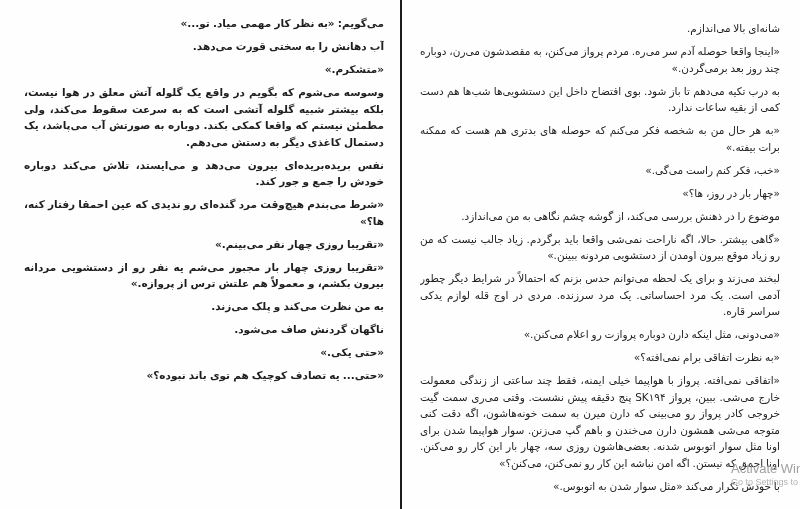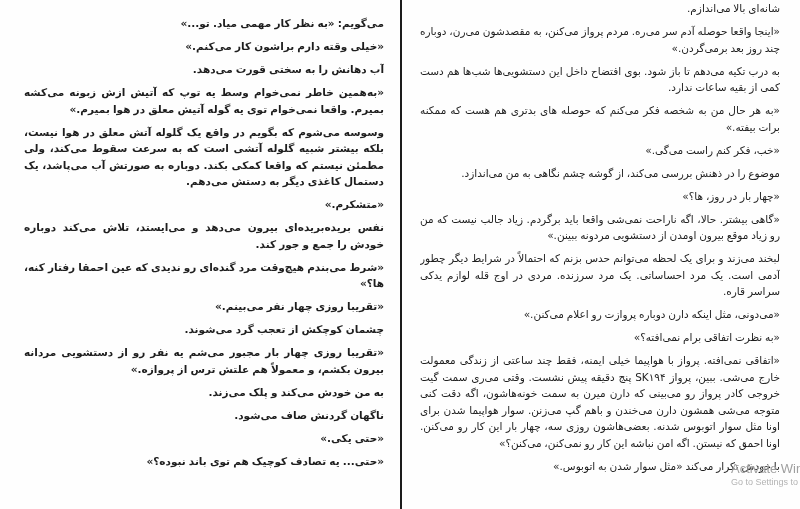--- a/index.html
+++ b/index.html
@@ -23,21 +23,21 @@
     text-align: justify;
     box-sizing: border-box;
   }
   .page-col p {
     margin: 0 0 6.5px 0;
     font-size: 10.5px;
     line-height: 16.5px;
     word-spacing: -0.5px;
   }
   .col-left  { left: 24px;  padding-top: 15px; font-weight: bold; }
-  .col-right { left: 420px; }
+  .col-right { left: 420px; padding-top: 20px; }
   .divider {
     position: absolute;
     left: 400px;
     top: 0;
     width: 2px;
     height: 509px;
     background: #1c1c1c;
   }
   .watermark {
     position: absolute;
@@ -50,46 +50,43 @@
   .wm-line1 { font-size: 13px; color: #9f9f9f; }
   .wm-line2 { font-size: 9px;  color: #b3b3b3; margin-top: 1px; }
 </style>
 </head>
 <body>
 
 <main class="spread">
 
   <section class="page-col col-left" dir="rtl" lang="fa">
       <p>می‌گویم: «به نظر کار مهمی میاد. تو...»</p>
-      <p>«خیلی وقته دارم براشون کار می‌کنم.»</p>
       <p>آب دهانش را به سختی قورت می‌دهد.</p>
-      <p>«به‌همین خاطر نمی‌خوام وسط یه توپ که آتیش ازش زبونه می‌کشه بمیرم. واقعا نمی‌خوام توی یه گوله آتیش معلق در هوا بمیرم.»</p>
+      <p>«متشکرم.»</p>
       <p>وسوسه می‌شوم که بگویم در واقع یک گلوله آتش معلق در هوا نیست، بلکه بیشتر شبیه گلوله آتشی است که به سرعت سقوط می‌کند، ولی مطمئن نیستم که واقعا کمکی بکند. دوباره به صورتش آب می‌پاشد، یک دستمال کاغذی دیگر به دستش می‌دهم.</p>
-      <p>«متشکرم.»</p>
       <p>نفس بریده‌بریده‌ای بیرون می‌دهد و می‌ایستد، تلاش می‌کند دوباره خودش را جمع و جور کند.</p>
       <p>«شرط می‌بندم هیچ‌وقت مرد گنده‌ای رو ندیدی که عین احمقا رفتار کنه، ها؟»</p>
       <p>«تقریبا روزی چهار نفر می‌بینم.»</p>
-      <p>چشمان کوچکش از تعجب گرد می‌شوند.</p>
       <p>«تقریبا روزی چهار بار مجبور می‌شم یه نفر رو از دستشویی مردانه بیرون بکشم، و معمولاً هم علتش ترس از پروازه.»</p>
-      <p>به من خودش می‌کند و پلک می‌زند.</p>
+      <p>به من نظرت می‌کند و پلک می‌زند.</p>
       <p>ناگهان گردنش صاف می‌شود.</p>
       <p>«حتی یکی.»</p>
       <p>«حتی... یه تصادف کوچیک هم توی باند نبوده؟»</p>
     </section>
 
   <div class="divider"></div>
 
   <section class="page-col col-right" dir="rtl" lang="fa">
       <p>شانه‌ای بالا می‌اندازم.</p>
       <p>«اینجا واقعا حوصله آدم سر می‌ره. مردم پرواز می‌کنن، به مقصدشون می‌رن، دوباره چند روز بعد برمی‌گردن.»</p>
       <p>به درب تکیه می‌دهم تا باز شود. بوی افتضاح داخل این دستشویی‌ها شب‌ها هم دست کمی از بقیه ساعات ندارد.</p>
       <p>«به هر حال من به شخصه فکر می‌کنم که حوصله های بدتری هم هست که ممکنه برات بیفته.»</p>
       <p>«خب، فکر کنم راست می‌گی.»</p>
+      <p>«چهار بار در روز، ها؟»</p>
       <p>موضوع را در ذهنش بررسی می‌کند، از گوشه چشم نگاهی به من می‌اندازد.</p>
-      <p>«چهار بار در روز، ها؟»</p>
       <p>«گاهی بیشتر. حالا، اگه ناراحت نمی‌شی واقعا باید برگردم. زیاد جالب نیست که من رو زیاد موقع بیرون اومدن از دستشویی مردونه ببینن.»</p>
       <p>لبخند می‌زند و برای یک لحظه می‌توانم حدس بزنم که احتمالاً در شرایط دیگر چطور آدمی است. یک مرد احساساتی. یک مرد سرزنده. مردی در اوج قله لوازم یدکی سراسر قاره.</p>
       <p>«می‌دونی، مثل اینکه دارن دوباره پروازت رو اعلام می‌کنن.»</p>
       <p>«به نظرت اتفاقی برام نمی‌افته؟»</p>
       <p>«اتفاقی نمی‌افته. پرواز با هواپیما خیلی ایمنه، فقط چند ساعتی از زندگی معمولت خارج می‌شی. ببین، پرواز SK۱۹۴ پنج دقیقه پیش نشست. وقتی می‌ری سمت گیت خروجی کادر پرواز رو می‌بینی که دارن میرن به سمت خونه‌هاشون، اگه دقت کنی متوجه می‌شی همشون دارن می‌خندن و باهم گپ می‌زنن. سوار هواپیما شدن برای اونا مثل سوار اتوبوس شدنه. بعضی‌هاشون روزی سه، چهار بار این کار رو می‌کنن. اونا احمق که نیستن. اگه امن نباشه این کار رو نمی‌کنن، می‌کنن؟»</p>
       <p>با خودش تکرار می‌کند «مثل سوار شدن به اتوبوس.»</p>
     </section>
 
   <div class="watermark">
     <div class="wm-line1">Activate Windo</div>

